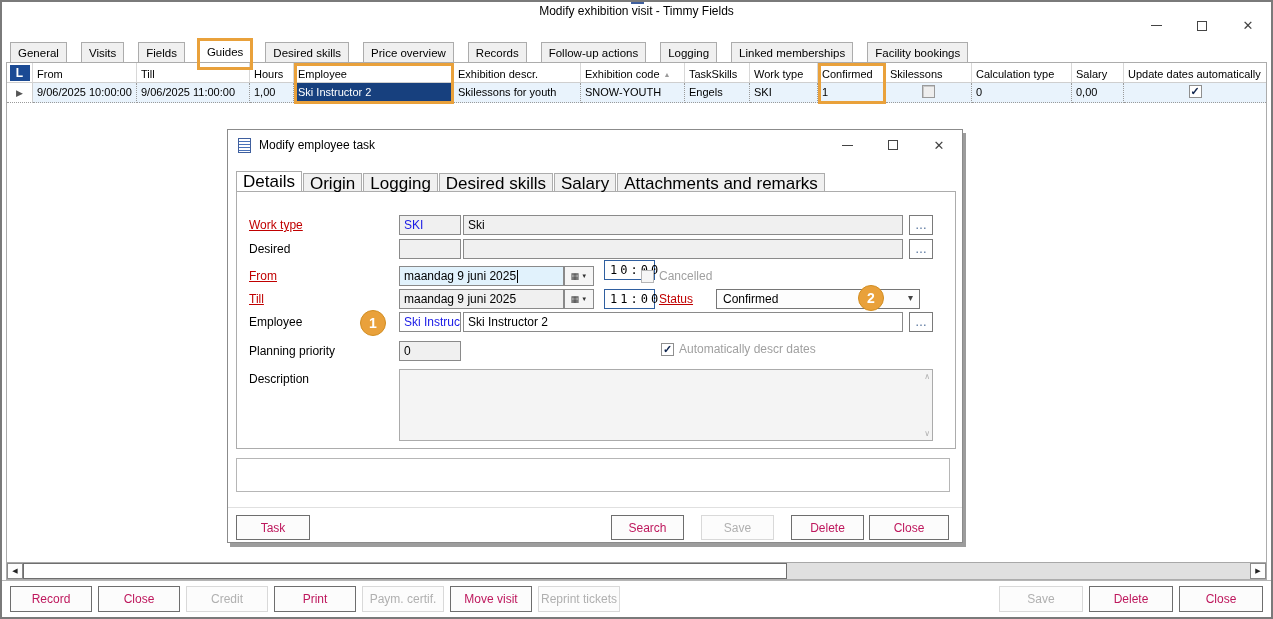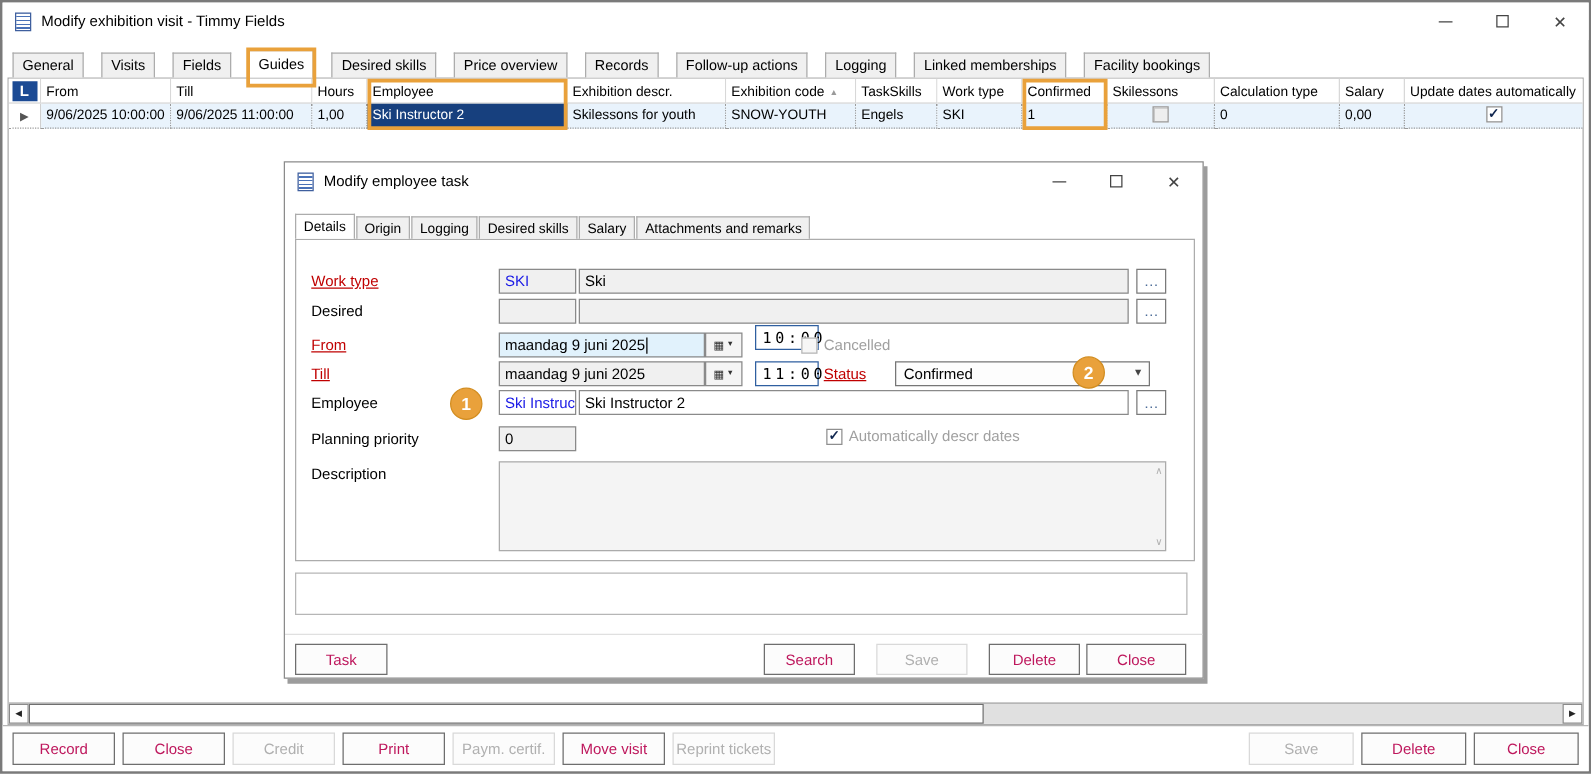--- a/index.html
+++ b/index.html
@@ -1,20 +1,20 @@
 <!DOCTYPE html>
 <html><head>
 <meta charset="utf-8">
 <style>
   * { box-sizing: border-box; margin: 0; padding: 0; }
   body { margin: 0; background: #cfcfcf; font-family: "Liberation Sans", sans-serif; }
   .window { position: relative; width: 1273px; height: 619px; background: #fff; border: 2px solid #7a7a7a; overflow: hidden; }
 
   
-  .titlebar { position: absolute; left: 0; top: 0; right: 0; height: 30px; background: #fff; display: flex; align-items: center; }
+  .titlebar { position: absolute; left: 0; top: 0; right: 0; height: 30px; background: #fff; display: flex; align-items: center; flex-direction: column; }
   .doc-icon { width: 13px; height: 15px; margin: 0 8px 0 10px; border: 1px solid #3f5f9e; background: repeating-linear-gradient(#fff 0 2px, #4a72b8 2px 3px); }
   .title-text { font-size: 12px; color: #000; }
   .win-controls { margin-left: auto; display: flex; align-items: center; height: 100%; }
   .win-btn { width: 46px; height: 100%; display: flex; align-items: center; justify-content: center; color: #444; font-size: 13px; cursor: pointer; background: none; border: none; }
   .glyph-min { width: 11px; height: 0; border-top: 1px solid #444; display: inline-block; }
   .glyph-max { width: 10px; height: 10px; border: 1px solid #444; display: inline-block; }
 
   
   .tabstrip { position: absolute; left: 8px; top: 38px; height: 22px; display: flex; align-items: flex-end; gap: 14px; z-index: 3; }
   .tab { position: relative; height: 20px; padding: 0 7px; background: #f0f0f0; border: 1px solid #acacac; border-bottom: none; font-size: 11.5px; color: #000; display: flex; align-items: center; cursor: pointer; white-space: nowrap; }
@@ -43,21 +43,21 @@
   .hscroll { position: absolute; left: 0; right: 0; bottom: 0; height: 17px; background: #e0e0e0; border-top: 1px solid #a8a8a8; display: flex; }
   .hs-arrow { width: 16px; height: 16px; background: #fdfdfd; border: 1px solid #8a8a8a; color: #222; font-size: 7px; display: flex; align-items: center; justify-content: center; cursor: pointer; }
   .hs-thumb { width: 764px; height: 16px; background: #fff; border: 1px solid #6f6f6f; cursor: grab; }
   .hs-track { flex: 1; }
 
   
   .dialog { position: absolute; left: 225px; top: 127px; width: 736px; height: 414px; background: #fff; border: 1px solid #8b8b8b; box-shadow: 3px 4px 0 rgba(90,90,90,0.6); z-index: 10; }
   .dlg-titlebar { position: absolute; left: 0; top: 0; right: 0; height: 30px; display: flex; align-items: center; }
   .dlg-controls { margin-left: auto; display: flex; align-items: center; height: 100%; }
   .dlg-tabs { position: absolute; left: 8px; top: 41px; height: 20px; display: flex; align-items: flex-end; gap: 1px; z-index: 2; }
-  .dlg-tab { height: 18px; padding: 0 6px; background: #f0f0f0; border: 1px solid #acacac; border-bottom: none; font-size: 11px; display: flex; align-items: center; cursor: pointer; white-space: nowrap; }
+  .dlg-tab { height: 18px; padding: 0 6px; background: #f0f0f0; border: 1px solid #acacac; border-bottom: none; font-size: 17px; display: flex; align-items: flex-start; cursor: pointer; white-space: nowrap; }
   .dlg-tab.active { background: #fff; height: 20px; }
   .tabpage { position: absolute; left: 8px; top: 61px; width: 720px; height: 258px; border: 1px solid #acacac; background: #fff; }
 
   .flabel { position: absolute; font-size: 12px; color: #000; white-space: nowrap; }
   .flabel.req { color: #c00000; text-decoration: underline; }
   .fld { position: absolute; height: 20px; border: 1px solid #8a8a8a; background: #fff; font-size: 12px; padding: 2px 4px 0 4px; white-space: nowrap; overflow: hidden; }
   .fld.ro { background: #f0f0f0; }
   .fld.code { color: #1a1ae6; }
   .fld.datefocus { background: #e1f2fc; }
   .picker-btn { position: absolute; width: 30px; height: 20px; border: 1px solid #8a8a8a; background: #f5f5f5; font-size: 9px; color: #333; display: flex; align-items: center; justify-content: center; gap: 2px; cursor: pointer; }

